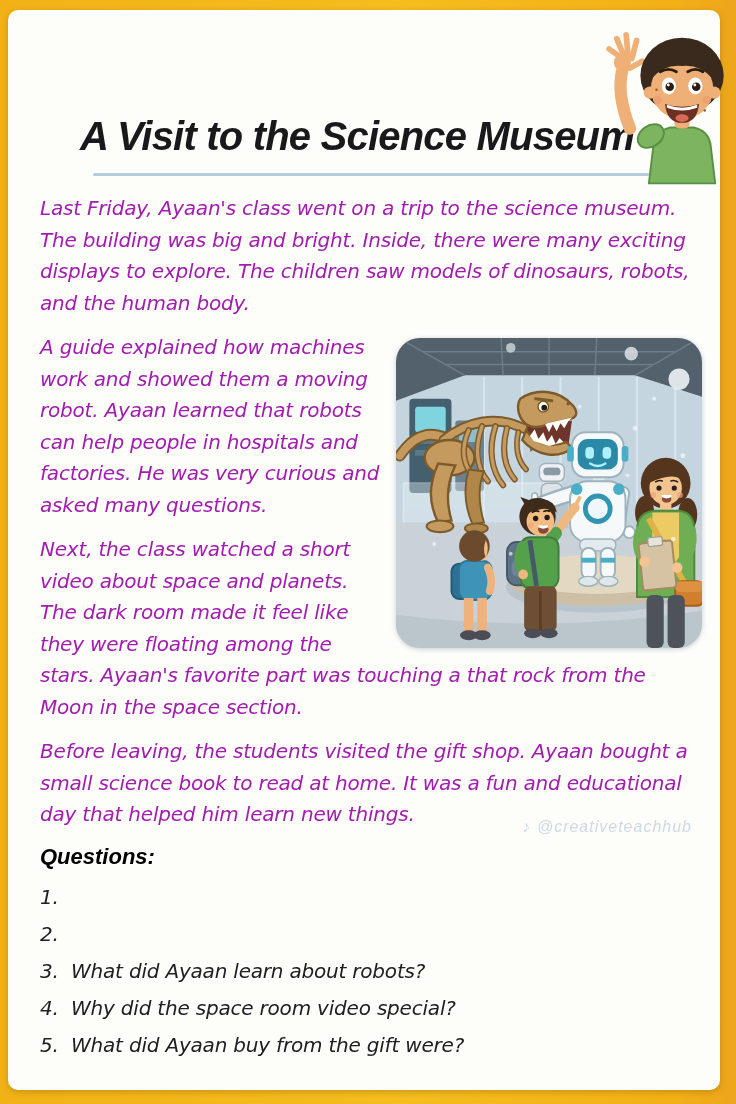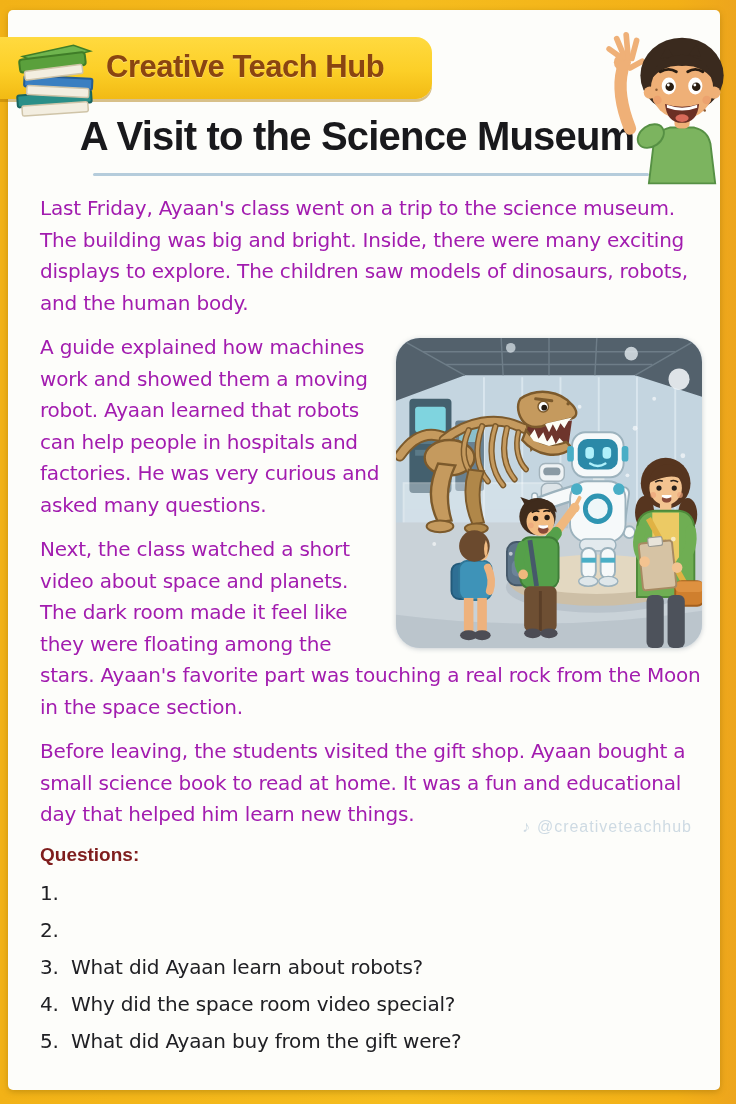--- a/index.html
+++ b/index.html
@@ -4,22 +4,23 @@
 <style>
   * { margin:0; padding:0; box-sizing:border-box; }
   html,body { width:736px; height:1104px; }
   .page {
     position:relative; width:736px; height:1104px; overflow:hidden;
     background: linear-gradient(90deg,#f2b217 0%, #f5bd1e 55%, #f3b017 92%, #eda51d 100%);
     font-family:"DejaVu Sans", sans-serif;
   }
   .card {
     position:absolute; left:8px; top:10px; right:16px; bottom:14px;
-    background:#fdfdfa; border-radius:5px;
+    background:#fdfdfa; border-radius:10px;
     box-shadow:0 2px 6px rgba(120,85,0,.35);
+    font-style:italic;
   }
   .card-inner { padding:102px 18px 0 32px; position:relative; height:100%; }
 
   
   .ribbon {
     position:absolute; left:0; top:37px; width:432px; height:62px;
     background:linear-gradient(180deg,#ffda3f 0%, #fccf27 55%, #f2ba14 100%);
     border-radius:0 16px 16px 0;
     box-shadow:0 3px 0 rgba(170,118,0,.45);
     z-index:5;
@@ -55,48 +56,30 @@
     position:absolute; top:808px; right:28px; z-index:3;
     font-size:16px; color:#c9d7e1; letter-spacing:1px; opacity:.9;
     font-family:"Liberation Sans", sans-serif;
   }
   .watermark .note { margin-right:6px; }
 
   
   .questions { margin-top:4px; }
   .questions h2 {
     font-family:"Liberation Sans", sans-serif; font-weight:bold;
-    font-size:19px; color:#7f1d1d; margin:2px 0 9px;
+    font-size:22px; color:#000000; margin:2px 0 9px;
   }
   .q-row { display:flex; gap:9px; font-size:20px; line-height:37px; color:#202024; letter-spacing:-0.2px; }
   .q-num { min-width:22px; }
 </style>
 </head>
 <body>
 
 <div class="page">
 
-  <div class="ribbon">
-    <svg class="books-icon" viewBox="0 0 100 86">
-      <g transform="rotate(-4 48 66)">
-        <rect x="12" y="52" width="74" height="12" rx="2" fill="#2a8f88" stroke="#19645f" stroke-width="2"></rect>
-        <rect x="16" y="63" width="66" height="10" rx="2" fill="#f3eee0" stroke="#cfc4a8" stroke-width="1.5"></rect>
-      </g>
-      <g transform="rotate(3 50 46)">
-        <rect x="18" y="36" width="68" height="11" rx="2" fill="#3a7fc1" stroke="#275e94" stroke-width="2"></rect>
-        <rect x="21" y="46" width="62" height="9" rx="2" fill="#f3eee0" stroke="#cfc4a8" stroke-width="1.5"></rect>
-      </g>
-      <g transform="rotate(-7 46 26)">
-        <path d="M18 12 L70 7 L86 15 L34 21 Z" fill="#6fb54e" stroke="#3f7d28" stroke-width="1.5"></path>
-        <rect x="14" y="15" width="66" height="13" rx="3" fill="#5aa03c" stroke="#3f7d28" stroke-width="2"></rect>
-        <rect x="18" y="27" width="58" height="9" rx="2" fill="#f3eee0" stroke="#cfc4a8" stroke-width="1.5"></rect>
-      </g>
-    </svg>
-    <span class="brand-name">Creative Teach Hub</span>
-  </div>
 
   <svg class="hero-boy" viewBox="0 0 150 172">
     <path d="M38 114 C 30 94, 25 72, 30 52" stroke="#efb077" stroke-width="13" stroke-linecap="round" fill="none"></path>
     <circle cx="30" cy="44" r="9" fill="#efb077"></circle>
     <g stroke="#efb077" stroke-width="6" stroke-linecap="round">
       <path d="M30 40 L16 30"></path>
         <path d="M32 38 L24 19"></path>
         <path d="M36 38 L34 15"></path>
         <path d="M40 40 L45 21"></path>
         <path d="M38 50 L51 43"></path>
@@ -331,21 +314,21 @@
               <circle cx="242" cy="140" r="2"></circle>
                 <circle cx="192" cy="70" r="2"></circle>
                 <circle cx="290" cy="205" r="2.5"></circle>
               <circle cx="120" cy="220" r="2"></circle>
                 <circle cx="40" cy="210" r="2"></circle>
             </g>
           </svg>
         </div>
 
         <p>A guide explained how machines work and showed them a moving robot. Ayaan learned that robots can help people in hospitals and factories. He was very curious and asked many questions.</p>
-        <p>Next, the class watched a short video about space and planets. The dark room made it feel like they were floating among the stars. Ayaan's favorite part was touching a real rock from the Moon in the space section.</p>
+        <p>Next, the class watched a short video about space and planets. The dark room made it feel like they were floating among the stars. Ayaan's favorite part was touching a that rock from the Moon in the space section.</p>
         <p>Before leaving, the students visited the gift shop. Ayaan bought a small science book to read at home. It was a fun and educational day that helped him learn new things.</p>
       </div>
 
       <div class="questions">
         <h2>Questions:</h2>
         <div class="q-row">
           <span class="q-num">1.</span>
         </div>
         <div class="q-row">
           <span class="q-num">2.</span>

